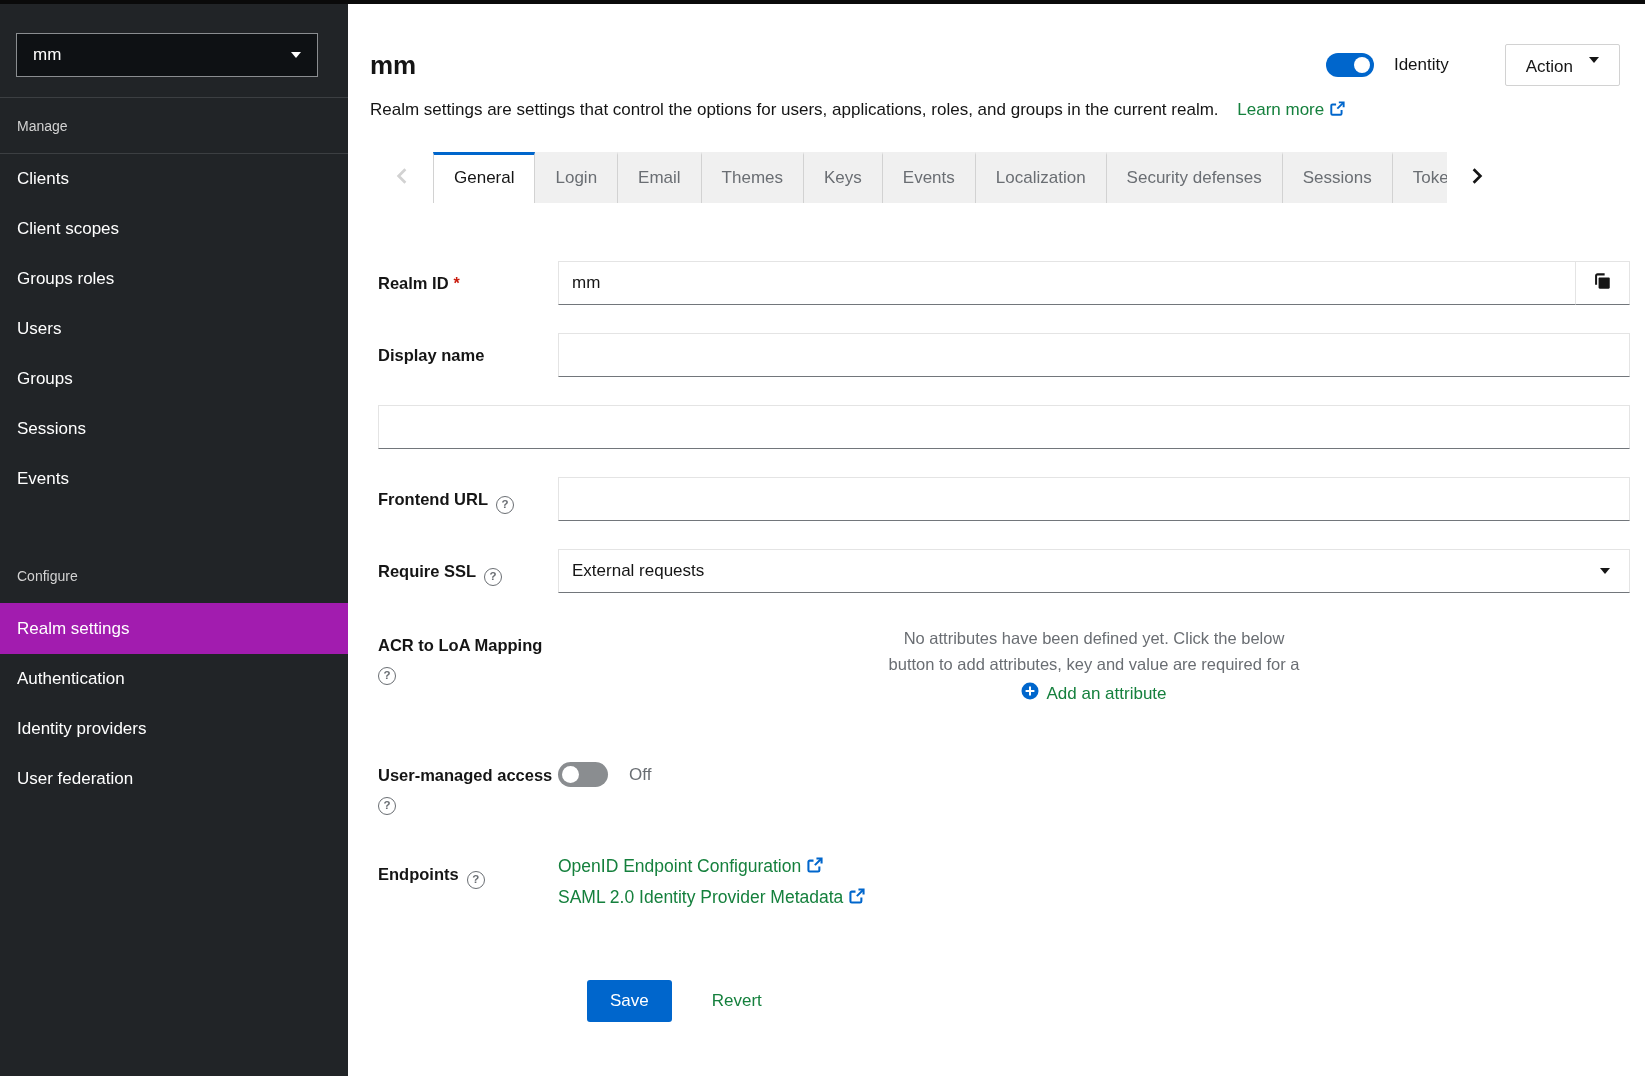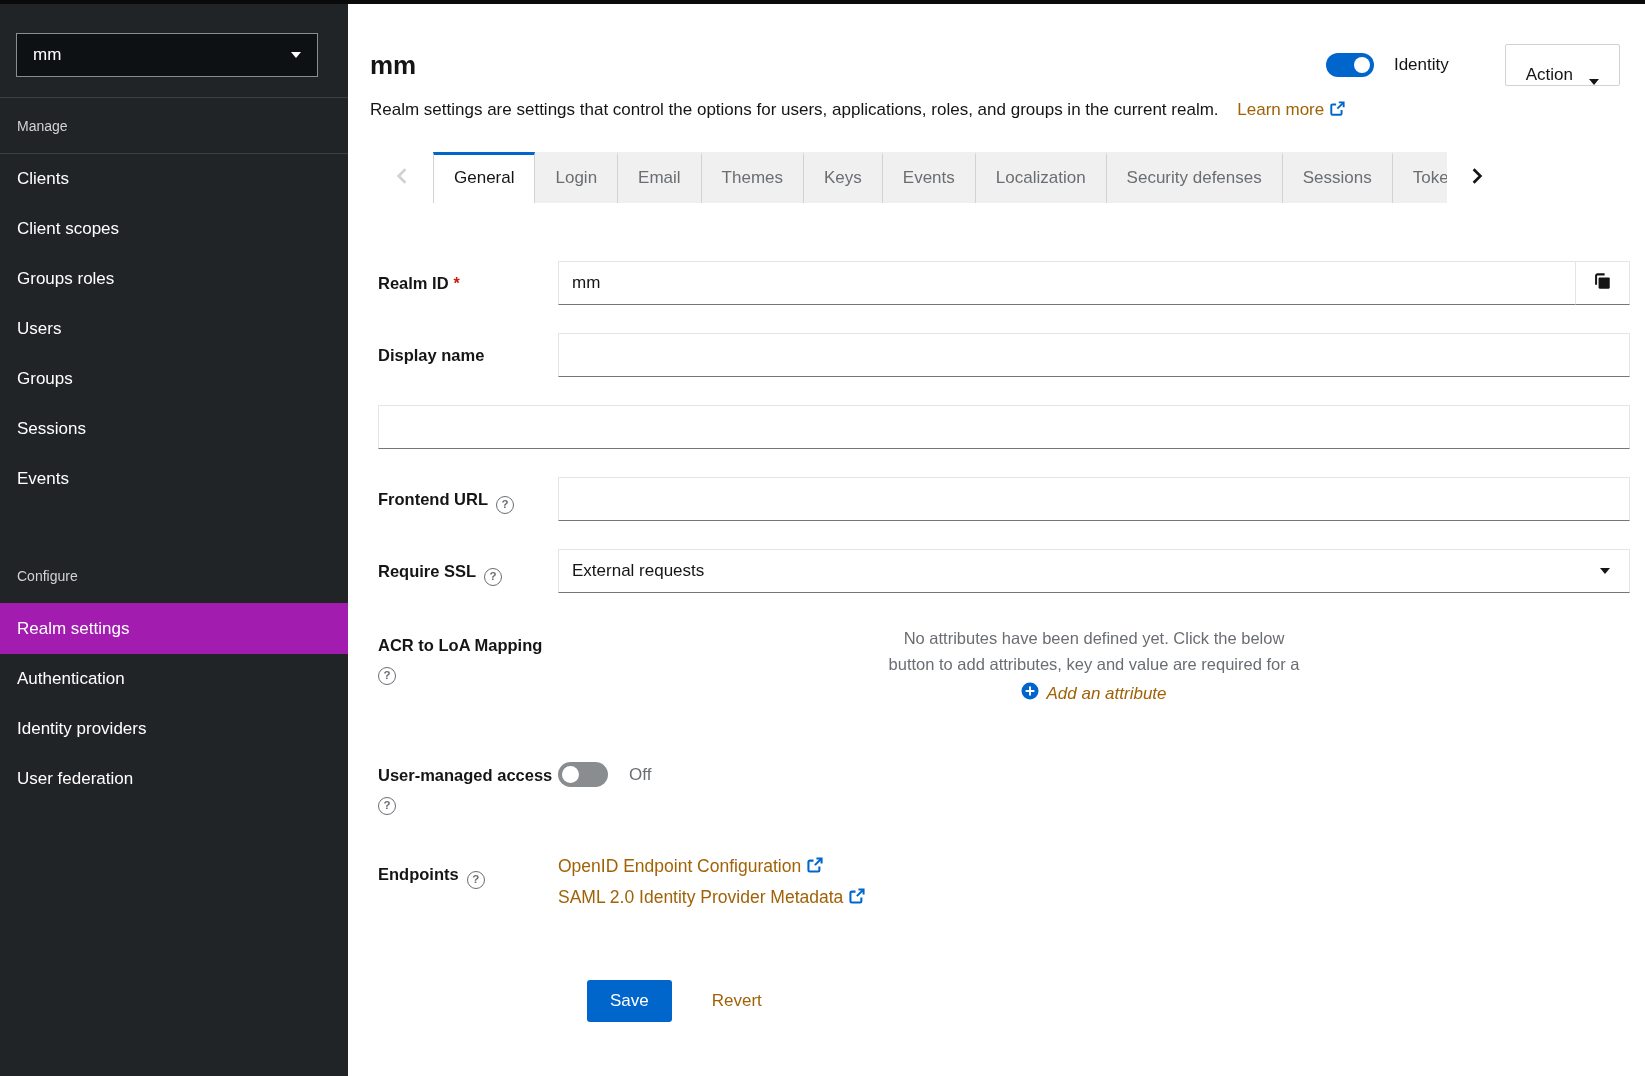--- a/index.html
+++ b/index.html
@@ -38,27 +38,27 @@
   .header-top { display: flex; align-items: center; }
   .page-title { font-size: 26px; font-weight: 700; line-height: 30px; color: #151515; }
   .header-controls { margin-left: auto; display: flex; align-items: center; }
   .toggle { position: relative; border-radius: 13px; cursor: pointer; display: inline-block; }
   .toggle.on { width: 48px; height: 24px; background: #0066cc; }
   .toggle.on .knob { position: absolute; right: 4px; top: 4px; width: 16px; height: 16px; border-radius: 50%; background: #fff; }
   .toggle.off { width: 50px; height: 25px; background: #8a8d90; }
   .toggle.off .knob { position: absolute; left: 4px; top: 4px; width: 17px; height: 17px; border-radius: 50%; background: #fff; }
   .enabled-label { font-size: 17px; margin-left: 20px; color: #151515; }
   .action-btn {
-    margin-left: 56px; height: 42px; padding: 0 20px; background: #fff;
+    margin-left: 56px; height: 42px; padding: 12px 20px; background: #fff;
     border: 1px solid #d2d2d2; border-radius: 2px; font-size: 17px; color: #151515;
-    display: inline-flex; align-items: flex-end; gap: 16px; cursor: pointer;
+    display: inline-flex; align-items: flex-start; gap: 16px; cursor: pointer;
     font-family: inherit;
   }
   .subtitle-row { margin-top: 12px; font-size: 17px; line-height: 24px; color: #151515; }
-  .link { color: #a16207; text-decoration: none; cursor: pointer; }
+  .link { color: #15803d; text-decoration: none; cursor: pointer; }
   .learn-more { margin-left: 14px; white-space: nowrap; }
   .ext-icon { display: inline-block; vertical-align: -2px; margin-left: 5px; }
 
   
   .tabs-bar { margin-top: 28px; height: 51px; display: flex; align-items: stretch; padding-left: 34px; }
   .tab-scroll-btn { width: 40px; background: transparent; border: none; display: flex; align-items: center; justify-content: center; cursor: pointer; }
   .tab-scroll-btn.left { color: #d2d2d2; }
   .tab-scroll-btn.right { color: #151515; margin-left: 12px; width: 36px; }
   .tabs-viewport { margin-left: 11px; width: 1014px; overflow: hidden; }
   .tabs { display: flex; height: 51px; width: max-content; }
@@ -98,21 +98,21 @@
   .select-box {
     position: relative; width: 100%; height: 44px; border: 1px solid #e4e4e4; border-bottom: 1px solid #72767b;
     font-size: 17px; color: #151515; padding: 0 40px 0 13px; background: #fff;
     display: flex; align-items: center; cursor: pointer;
   }
   .select-box .caret-down { position: absolute; right: 19px; color: #151515; }
 
   .acr-row { margin-top: 30px; margin-bottom: 0; }
   .empty-state { text-align: center; padding-top: 2px; }
   .empty-state-line { color: #6a6e73; font-size: 16.5px; line-height: 26px; }
-  .add-attr { margin-top: 5px; display: inline-flex; align-items: center; gap: 7px; font-size: 17px; font-style: italic; }
+  .add-attr { margin-top: 5px; display: inline-flex; align-items: center; gap: 7px; font-size: 17px; }
 
   .uma-row { margin-top: 48px; margin-bottom: 0; }
   .uma-control { display: flex; align-items: center; padding-top: 9px; }
   .off-label { margin-left: 21px; font-size: 17px; color: #6a6e73; }
 
   .endpoints-row { margin-top: 37px; margin-bottom: 0; }
   .endpoint-link { display: block; font-size: 17.5px; line-height: 29px; white-space: nowrap; }
 
   .action-group { margin-top: 66px; margin-left: 209px; display: flex; align-items: center; }
   .save-btn {

